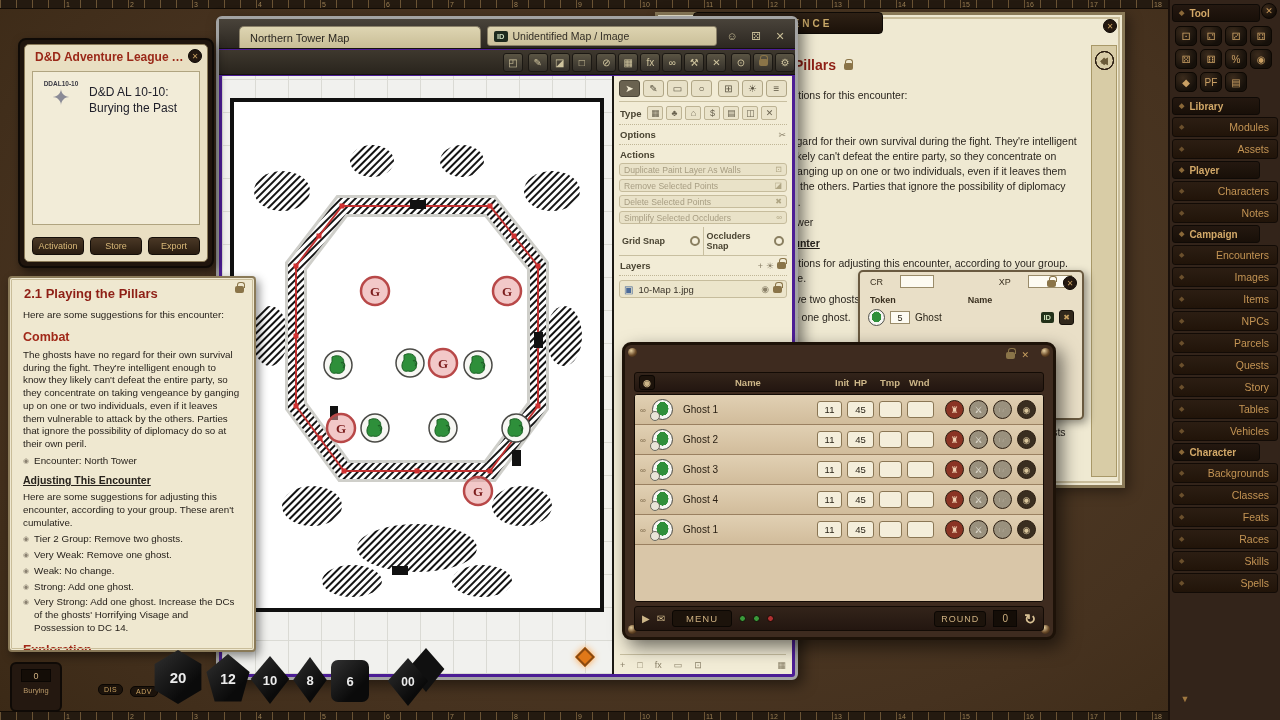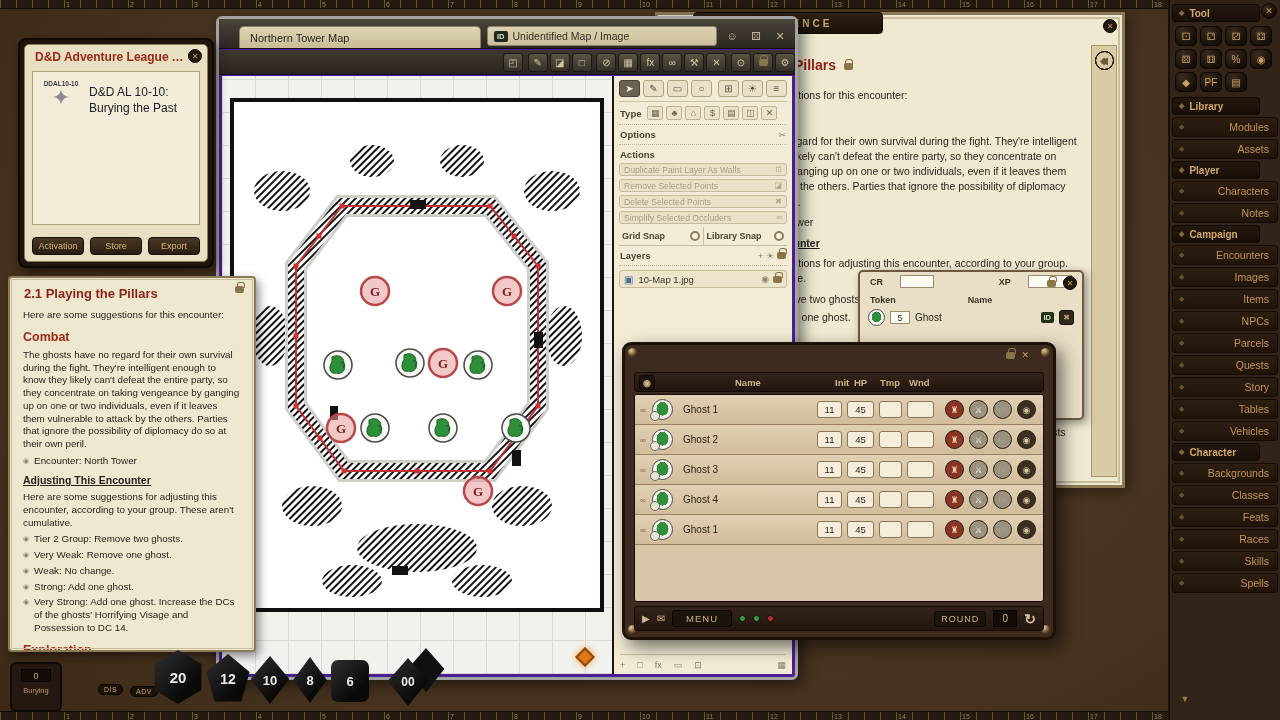--- a/index.html
+++ b/index.html
@@ -151,21 +151,21 @@
     border-top:1px solid #c8bfa0;padding-top:5px;color:#8a8068;font-size:10px;align-items:center}
   .panel-bottom .pb-r{margin-left:auto}
   .p-ico{font-size:9px;color:#8a8068}
 
   
   .enc-win{left:858px;top:270px;width:226px;height:150px;z-index:45;background:#e9dfc7;
     border:2px solid #6a5a40;border-radius:5px;box-shadow:3px 3px 9px rgba(0,0,0,.4)}
   .enc-title{font-size:12px;font-weight:bold;color:#2e2318;padding:6px 10px 2px}
   .enc-lock{position:absolute;top:8px;right:26px}
   .enc-fields{display:flex;align-items:center;gap:17px;padding:3px 10px 2px;font-size:9px;
-    font-weight:bold;color:#3a3020}
+    font-weight:normal;color:#3a3020}
   .enc-input{background:#fdfbf2;border:1px solid #9a8c6a;height:13px;font-size:9px;color:#2a2418;
     display:flex;align-items:center;justify-content:flex-end;padding:0 3px}
   .enc-headers{display:flex;font-size:9px;font-weight:bold;color:#3a3020;padding:5px 10px 2px;gap:72px}
   .enc-row{display:flex;align-items:center;gap:5px;padding:2px 8px}
   .tok-mini{width:17px;height:17px;border-radius:50%;border:1.5px solid #50504a;flex:none;
     background:#f6f6f2 radial-gradient(ellipse 58% 66% at 50% 46%,#2f8f3a 0 54%,transparent 55%)}
   .enc-count{width:20px;height:13px;background:#fdfbf2;border:1px solid #9a8c6a;font-size:9px;
     color:#2a2418;text-align:center;line-height:12px}
   .enc-name{font-size:10px;color:#2a2418}
   .enc-id{margin-left:auto;background:#223018;color:#cde0b8;font-size:7.5px;font-weight:bold;
@@ -501,21 +501,21 @@
     <div class="action-btn">
       <span>Simplify Selected Occluders</span>
         <span class="ai">∞</span>
     </div>
     <div class="snap-row">
       <div class="snap-half">
         <span>Grid Snap</span>
           <span class="tog"></span>
       </div>
       <div class="snap-half">
-        <span>Library Snap</span>
+        <span>Occluders Snap</span>
           <span class="tog"></span>
       </div>
     </div>
     <div class="panel-row">
       <span class="panel-label">Layers</span>
       <span style="margin-left:auto" class="p-ico">+</span>
       <span class="p-ico">☀</span>
       <span class="mlock"></span>
     </div>
     <div class="layer-item">

